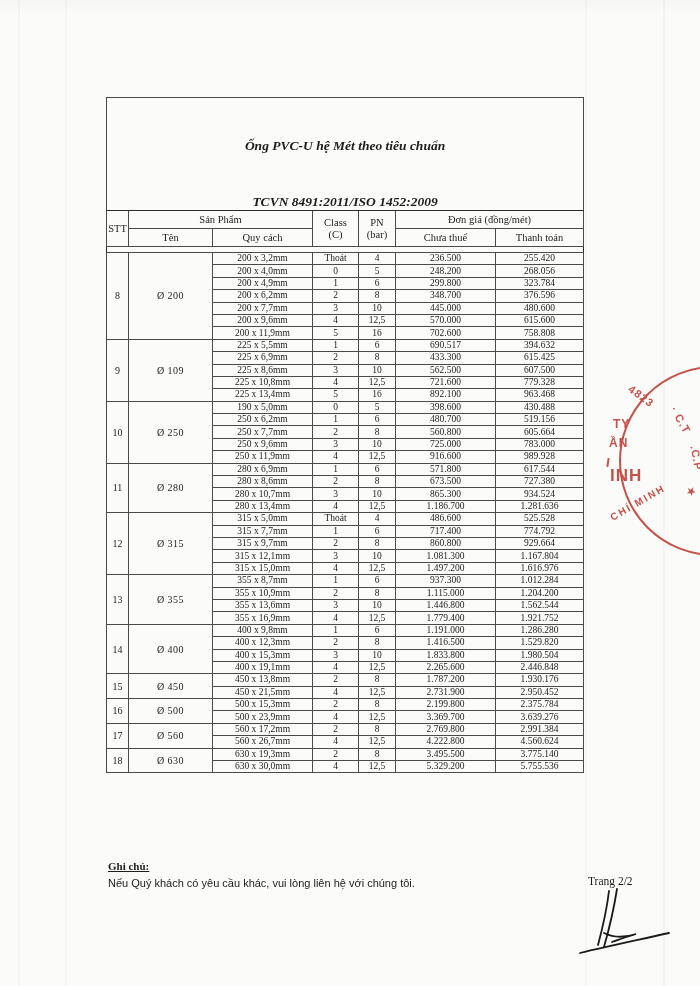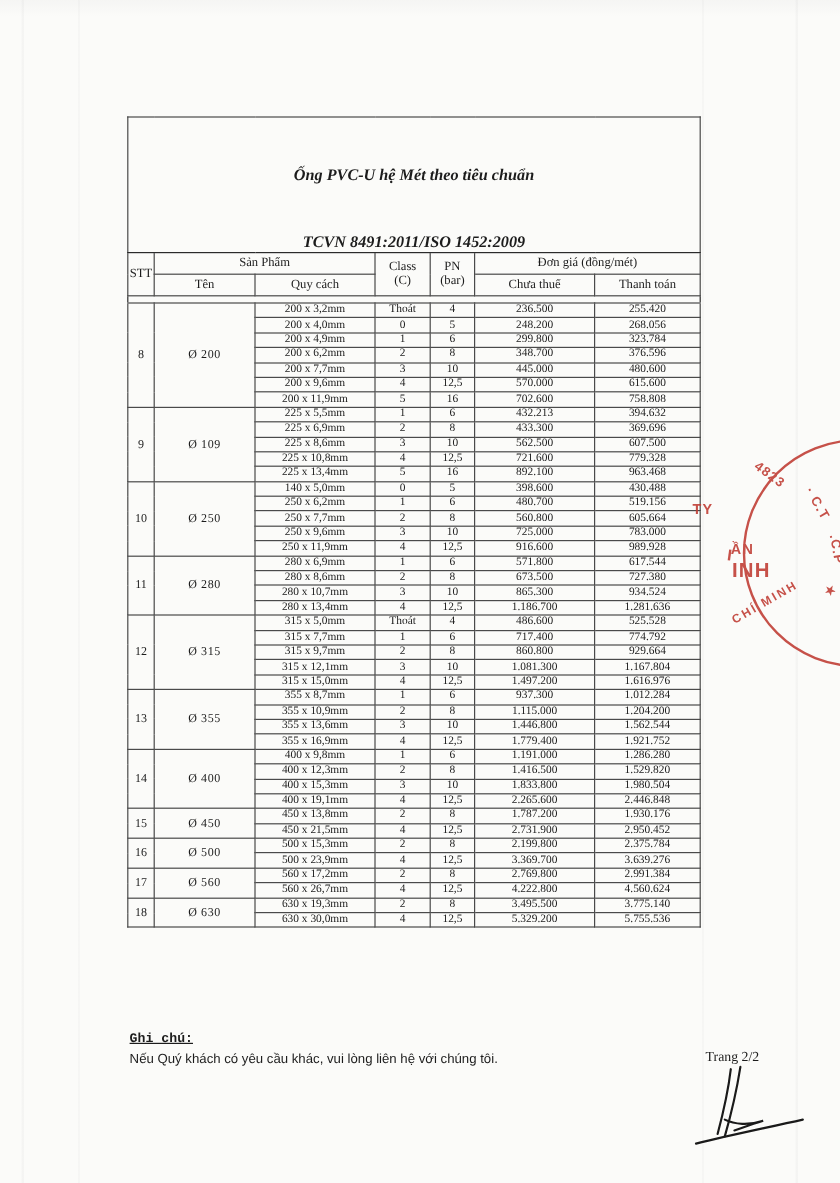--- a/index.html
+++ b/index.html
@@ -35,42 +35,42 @@
   th.hdr { font-size:10.5px; font-weight:normal; line-height:12px; height:17px; }
   th.hdr .sub { display:block;text-align:center; }
   tr.spacer td { height:5px; border-left:none; border-right:none; }
   td.data { font-size:9.5px; height:11.4px; line-height:11px; }
   td.stt  { font-size:10px; }
   td.name { font-size:10px; letter-spacing:0.5px; }
   tr.group-first td { border-top:1.4px solid #303030; }
   
   .note-label {
     position:absolute; left:108px; top:860px;
-    font-family:Liberation Mono, monospace;
+    font-family:Liberation Serif, serif;
     font-size:11px; font-weight:bold; text-decoration:underline;
   }
   .note-text {
     position:absolute; left:108px; top:877px;
     font-family:"Liberation Sans", sans-serif; font-size:11px;
   }
   .page-label { position:absolute; left:588px; top:875px; font-size:11.5px; }
   .signature { position:absolute; left:576px; top:886px; }
   
   .stamp { position:absolute; inset:0; pointer-events:none; color:#bf3a31; opacity:0.88; }
   .stamp-circle {
     position:absolute; left:619px; top:366px; width:186px; height:186px;
     border:2.3px solid #bf3a31; border-radius:50%;
   }
   .stamp t, .stamp .frag { position:absolute; font-family:"Liberation Sans", sans-serif; font-weight:bold; }
   .st-arc1 { left:627px; top:390px; font-size:11px; transform:rotate(36deg); letter-spacing:1px; }
   .st-arc2 { left:666px; top:414px; font-size:11px; transform:rotate(60deg); letter-spacing:1px; }
   .st-arc3 { left:684px; top:452px; font-size:11px; transform:rotate(80deg); letter-spacing:1px; }
   .st-star { left:687px; top:486px; font-size:10px; transform:rotate(100deg); }
-  .st-ty   { left:577px; top:417px; font-size:12px; letter-spacing:1px; }
-  .st-an   { left:609px; top:436px; font-size:12px; letter-spacing:1px;margin-top:15px; }
+  .st-ty   { left:613px; top:417px; font-size:12px; letter-spacing:1px; }
+  .st-an   { left:609px; top:436px; font-size:12px; letter-spacing:1px; }
   .st-bar  { left:607px; top:458px; width:2.4px; height:9px; background:#bf3a31; transform:rotate(8deg); }
   .st-inh  { left:610px; top:466px; font-size:17px; 
              font-family:"Liberation Serif", serif; letter-spacing:1px; }
   .st-chi  { left:607px; top:497px; font-size:10px; transform:rotate(-30deg); letter-spacing:2px; }
 </style>
 </head>
 <body>
 
 <div class="scan-streaks"></div>
 
@@ -166,29 +166,29 @@
           <td class="data ">16</td>
           <td class="data ">702.600</td>
           <td class="data ">758.808</td>
         </tr>
         <tr class="group-first">
           <td class="data stt" rowspan="5">9</td>
           <td class="data name" rowspan="5">Ø 109</td>
           <td class="data ">225 x 5,5mm</td>
           <td class="data ">1</td>
           <td class="data ">6</td>
-          <td class="data ">432.213</td>
+          <td class="data ">690.517</td>
           <td class="data ">394.632</td>
         </tr>
         <tr>
           <td class="data ">225 x 6,9mm</td>
           <td class="data ">2</td>
           <td class="data ">8</td>
           <td class="data ">433.300</td>
-          <td class="data ">369.696</td>
+          <td class="data ">615.425</td>
         </tr>
         <tr>
           <td class="data ">225 x 8,6mm</td>
           <td class="data ">3</td>
           <td class="data ">10</td>
           <td class="data ">562.500</td>
           <td class="data ">607.500</td>
         </tr>
         <tr>
           <td class="data ">225 x 10,8mm</td>
@@ -200,21 +200,21 @@
         <tr>
           <td class="data ">225 x 13,4mm</td>
           <td class="data ">5</td>
           <td class="data ">16</td>
           <td class="data ">892.100</td>
           <td class="data ">963.468</td>
         </tr>
         <tr class="group-first">
           <td class="data stt" rowspan="5">10</td>
           <td class="data name" rowspan="5">Ø 250</td>
-          <td class="data ">140 x 5,0mm</td>
+          <td class="data ">190 x 5,0mm</td>
           <td class="data ">0</td>
           <td class="data ">5</td>
           <td class="data ">398.600</td>
           <td class="data ">430.488</td>
         </tr>
         <tr>
           <td class="data ">250 x 6,2mm</td>
           <td class="data ">1</td>
           <td class="data ">6</td>
           <td class="data ">480.700</td>

